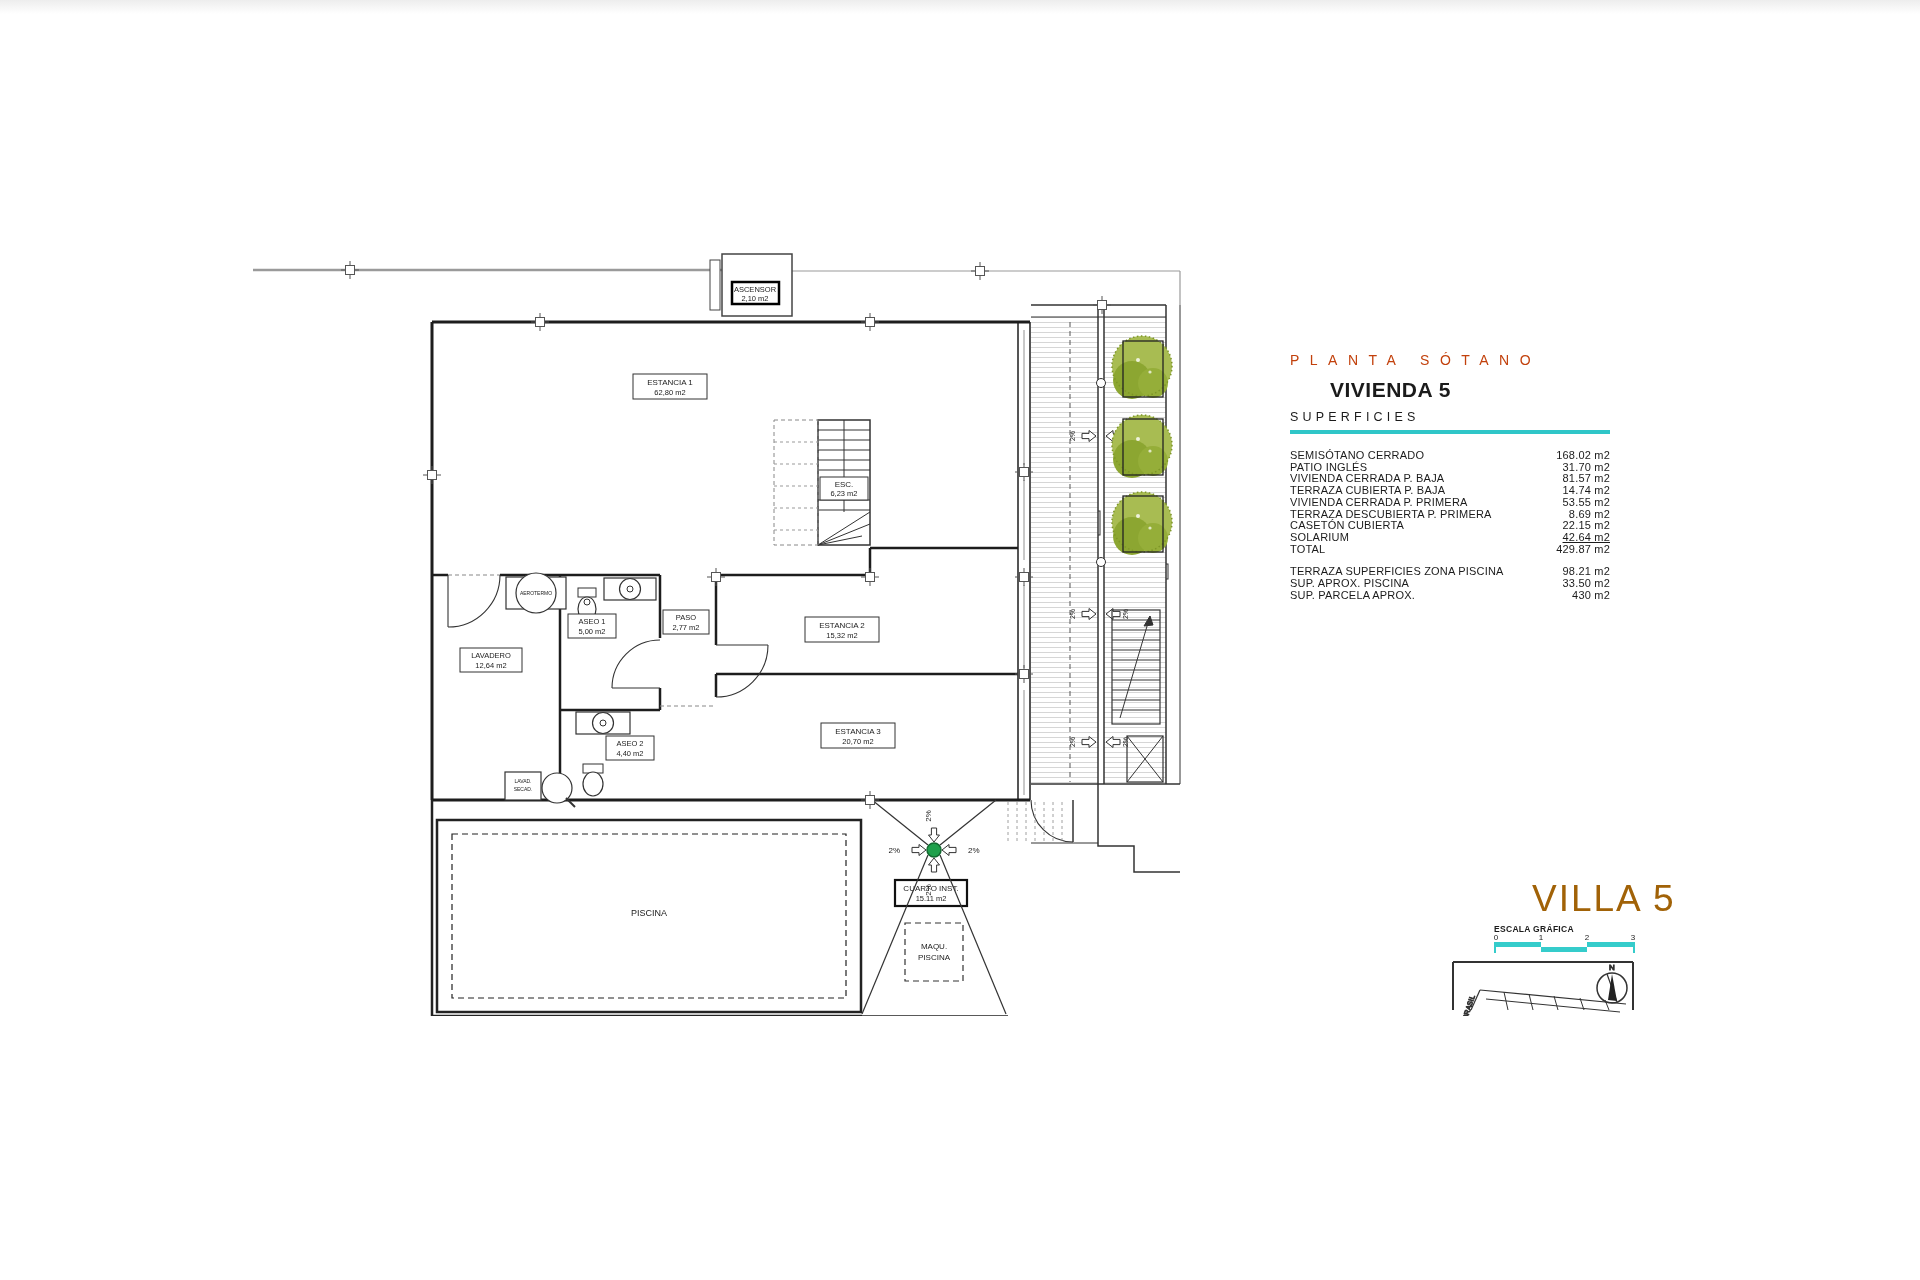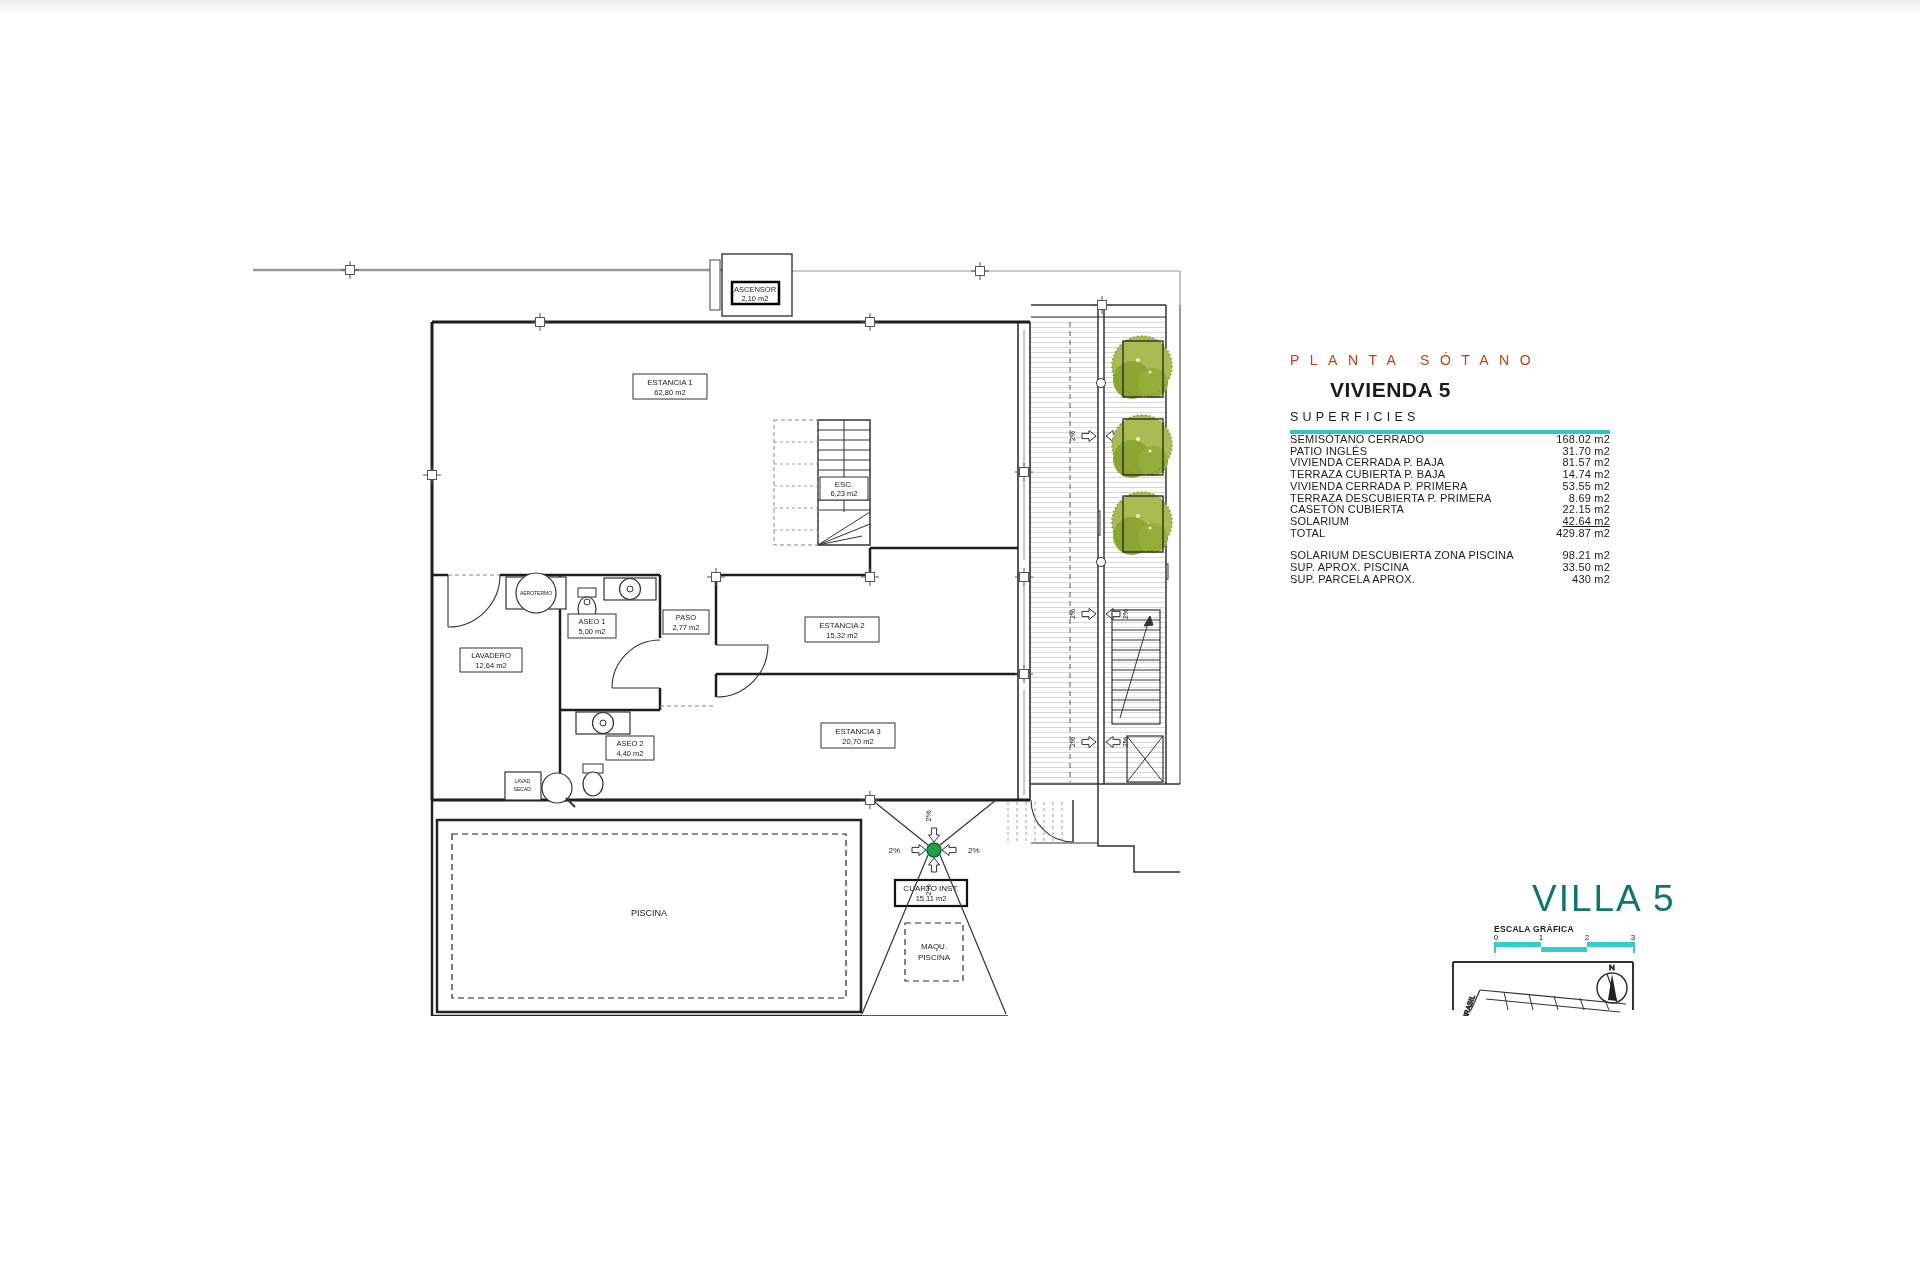--- a/index.html
+++ b/index.html
@@ -8,28 +8,28 @@
   .topfade{position:absolute;top:0;left:0;width:100%;height:14px;
            background:linear-gradient(#ededed,#ffffff);}
   svg text{font-family:"Liberation Sans",sans-serif;fill:#1b1b1b;}
 
   
   .panel{position:absolute;left:1290px;top:352px;width:320px;}
   .plan-title{color:#c2410c;font-size:14px;letter-spacing:10.5px;white-space:nowrap;}
   .heading{font-size:21px;font-weight:bold;margin-top:10px;letter-spacing:.5px;margin-left:40px;}
   .sub{font-size:12.5px;letter-spacing:4.2px;margin-top:8px;}
   .bar{height:4px;background:#2fc6c8;margin-top:6px;}
-  .rows{margin-top:0;}
+  .rows{margin-top:16px;}
   .row{display:flex;justify-content:space-between;font-size:11px;line-height:11.7px;letter-spacing:.2px;}
   .row .val{}
   .row .u{text-decoration:underline;}
   .gap{height:11px;}
 
   
-  .villa-title{position:absolute;left:1532px;top:878px;font-size:37px;color:#0f766e;letter-spacing:2px;}
+  .villa-title{position:absolute;left:1532px;top:878px;font-size:37px;color:#a16207;letter-spacing:2px;}
   .scale-label{position:absolute;left:1494px;top:924px;font-size:8.5px;font-weight:bold;letter-spacing:.3px;}
   .snum{position:absolute;top:933px;font-size:8px;transform:translateX(-50%);}
   .sbar{position:absolute;left:1496px;top:942px;width:138px;height:11px;}
   .sbar div{position:absolute;background:#35cccb;}
   .sb1{left:0;top:0;width:45px;height:5px;}
   .sb2{left:45px;top:5px;width:46px;height:5px;}
   .sb3{left:91px;top:0;width:46px;height:5px;}
   .sbtL{left:-2px;top:0;width:2px;height:11px;}
   .sbtR{left:137px;top:0;width:2px;height:11px;}
 </style>
@@ -412,21 +412,21 @@
       <div class="row">
           <span class="lbl">SOLARIUM</span>
           <span class="val u">42.64 m2</span>
         </div>
       <div class="row">
           <span class="lbl">TOTAL</span>
           <span class="val">429.87 m2</span>
         </div>
       <div class="gap"></div>
       <div class="row">
-          <span class="lbl">SOLARIUM DESCUBIERTA  ZONA PISCINA</span>
+          <span class="lbl">TERRAZA SUPERFICIES  ZONA PISCINA</span>
           <span class="val">98.21 m2</span>
         </div>
       <div class="row">
           <span class="lbl">SUP.  APROX.  PISCINA</span>
           <span class="val">33.50 m2</span>
         </div>
       <div class="row">
           <span class="lbl">SUP. PARCELA APROX.</span>
           <span class="val">430 m2</span>
         </div>

